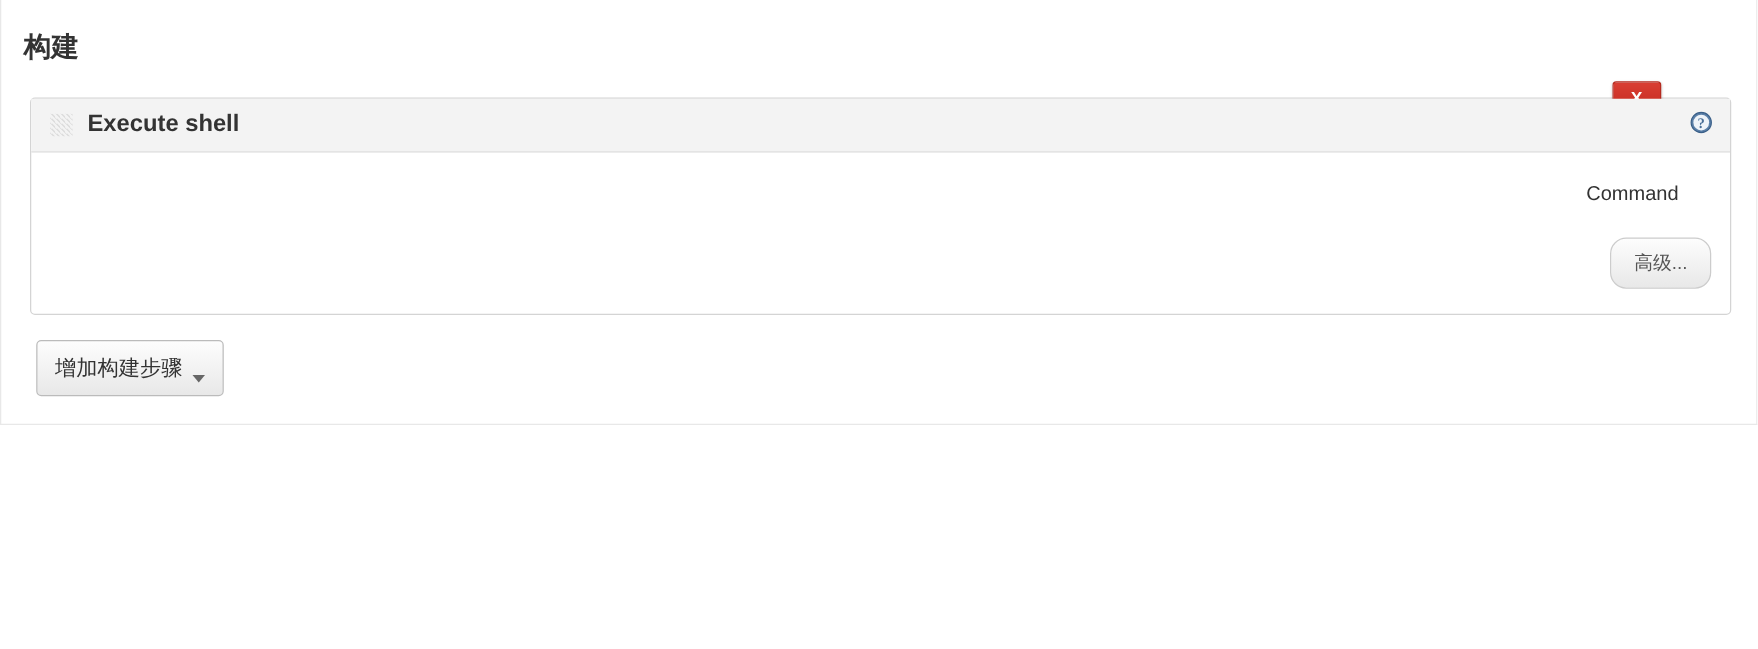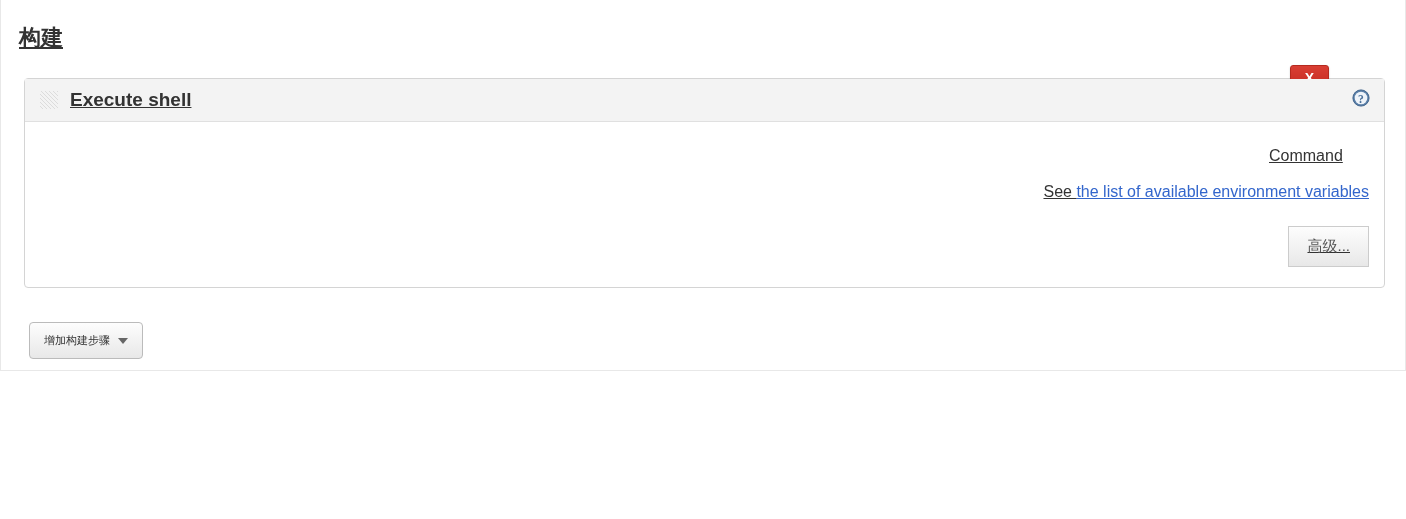--- a/index.html
+++ b/index.html
@@ -7,25 +7,24 @@
       margin: 0;
       padding: 0;
     }
     body {
       font-family: Arial, "Microsoft YaHei", sans-serif;
       background: #ffffff;
       font-size: 14px;
       color: #333;
     }
     .container {
-      padding: 20px 20px 1px 18px;
+      padding: 20px 20px 12px 18px;
       border: 1px solid #e8e8e8;
       border-top: none;
       margin: 0;
-      text-decoration: underline;
     }
     .section-title {
       font-size: 22px;
       font-weight: bold;
       color: #333;
       margin-bottom: 20px;
       margin-top: 3px;
     }
     .build-step-wrapper {
       margin-left: 5px;
@@ -150,41 +149,40 @@
     }
     .advanced-row {
       display: flex;
       justify-content: flex-end;
       margin-top: 25px;
     }
     .advanced-button {
       background: #f4f4f4;
       background: linear-gradient(#fdfdfd, #e8e8e8);
       border: 1px solid #ccc;
-      border-radius: 0;
+      border-radius: 13px;
       padding: 10px 18px;
       font-size: 15px;
       color: #555;
       cursor: pointer;
     }
     .add-step-button {
       background: #f4f4f4;
       background: linear-gradient(#fdfdfd, #e8e8e8);
       border: 1px solid #bbb;
       border-radius: 4px;
       padding: 10px 14px;
-      font-size: 11px;
+      font-size: 17px;
       color: #333;
       cursor: pointer;
       display: inline-flex;
-      align-items: center;
+      align-items: flex-end;
       gap: 8px;
       margin-left: 5px;
       margin-bottom: 10px;
-      margin-top: 14px;
     }
     .caret-down {
       display: inline-block;
       width: 0;
       height: 0;
       border-left: 5px solid transparent;
       border-right: 5px solid transparent;
       border-top: 6px solid #666;
     }
   </style>
@@ -208,23 +206,20 @@
             <circle cx="10" cy="10" r="7" fill="#eef3f9"></circle>
             <text x="10" y="15" text-anchor="middle" font-size="13" font-weight="bold" fill="#4a6f98" font-family="Georgia,serif">?</text>
           </svg>
         </span>
       </div>
 
       <div class="panel-body">
         <div class="form-row">
           <div class="form-label">Command</div>
           <div class="form-field">
-            <div class="help-text">
-              <span>See </span><a class="help-link">the list of available environment variables</a>
-            </div>
             <div class="advanced-row">
               <button class="advanced-button">高级...</button>
             </div>
           </div>
         </div>
       </div>
     </div>
 
     <button class="add-step-button">
       <span>增加构建步骤</span>

